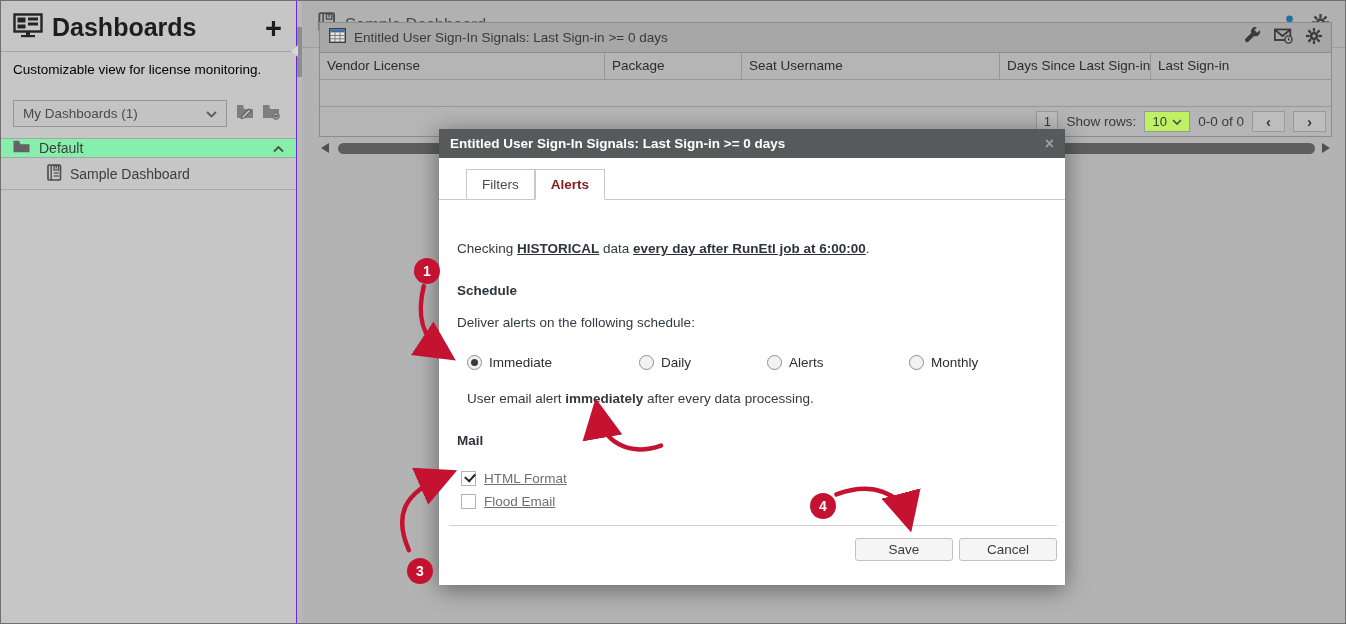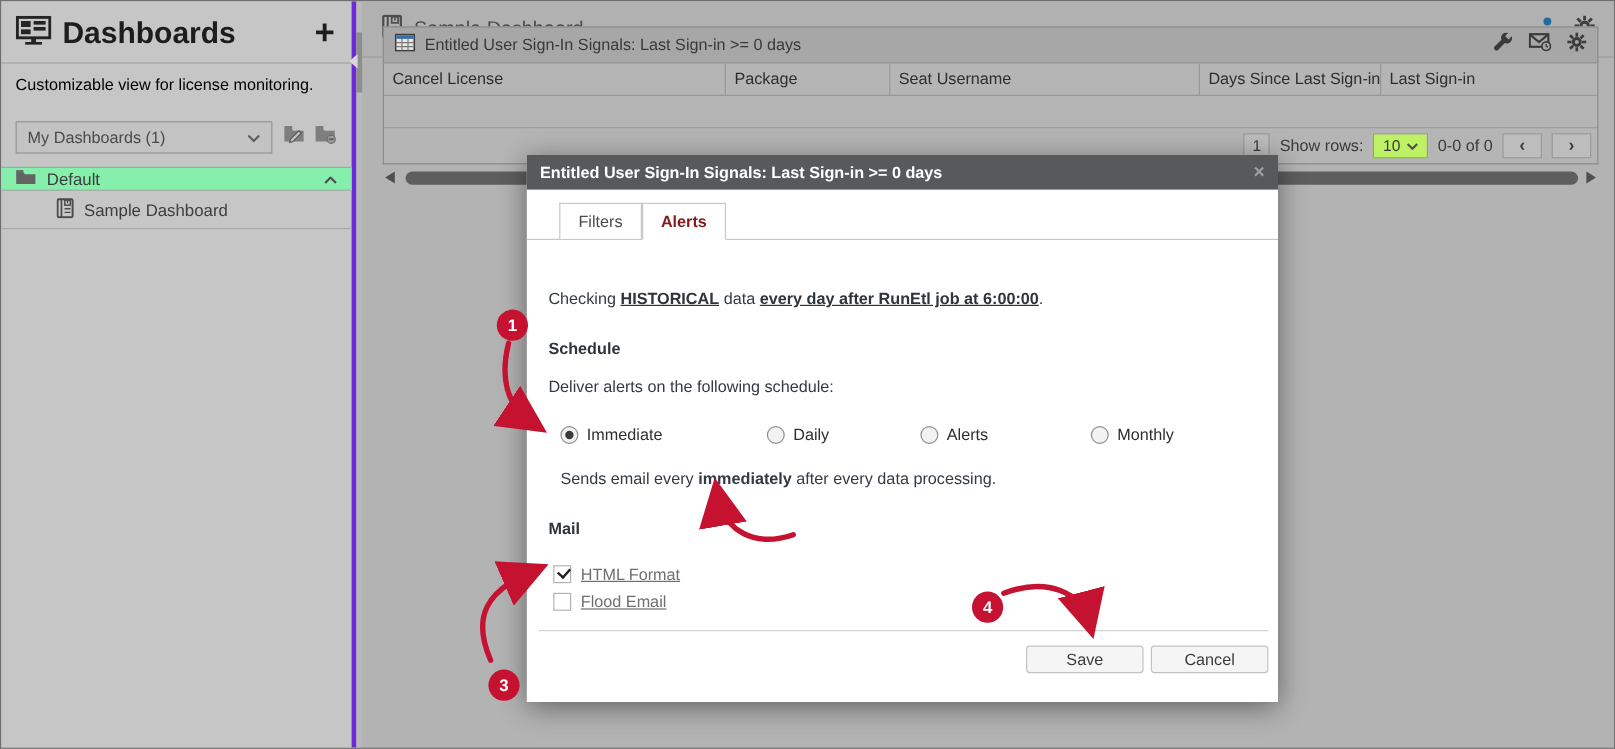--- a/index.html
+++ b/index.html
@@ -2,21 +2,21 @@
 <html><head>
 <meta charset="utf-8">
 <style>
   * { margin:0; padding:0; box-sizing:border-box; }
   body { font-family:"Liberation Sans", sans-serif; background:#8a8a8a; }
   #page { position:relative; width:1346px; height:624px; background:#b3b3b3;
           border:1px solid #6f6f6f; overflow:hidden; }
 
   
   #sidebar { position:absolute; left:0; top:0; width:296px; height:624px;
-             background:#c6c6c6; border-right:4px solid #6d28d9; }
+             background:#c6c6c6; border-right:1px solid #6d28d9; }
   .sb-title-row { display:flex; align-items:center; padding:12px 14px 9px 12px;
                   border-bottom:1px solid #a5a5a5; }
   .sb-title { font-size:25px; font-weight:bold; color:#1d1d1d; margin-left:9px; }
   .sb-plus { margin-left:auto; font-size:29px; font-weight:600; color:#1d1d1d;
              line-height:22px; cursor:default; }
   .sb-desc { padding:10px 14px 0 12px; font-size:13.5px; color:#000000; }
   .sb-dd-row { display:flex; align-items:center; margin:23px 12px 0 12px; }
   .sb-select { width:214px; height:27px; border:1px solid #969696; background:#c3c3c3;
                display:flex; align-items:center; padding:0 9px; font-size:13.5px; color:#4a4a4a; }
   .sb-select .chev { margin-left:auto; }
@@ -289,21 +289,21 @@
                 <rect x="6.9" y="12.4" width="2.2" height="3.6" transform="rotate(135 8 8)"></rect>
               </g>
               <circle cx="8" cy="8" r="4.1" fill="#3a3a3a"></circle>
               <circle cx="8" cy="8" r="1.7" fill="#a7a7a7"></circle>
             </svg>
           </span>
         </span>
       </div>
 
       <div class="w-cols">
-        <div class="w-col" style="width:285px">Cancel License</div>
+        <div class="w-col" style="width:285px">Vendor License</div>
         <div class="w-col" style="width:137px">Package</div>
         <div class="w-col" style="width:258px">Seat Username</div>
         <div class="w-col" style="width:151px">Days Since Last Sign-in</div>
         <div class="w-col" style="flex:1">Last Sign-in</div>
       </div>
       <div class="w-row-empty"></div>
       <div class="w-pag">
         <span class="pag-box">1</span>
         <span>Show rows:</span>
         <span class="pag-select">
@@ -352,21 +352,21 @@
         <span class="radio-item w3">
           <span class="radio"></span>
           <span class="radio-label">Alerts</span>
         </span>
         <span class="radio-item">
           <span class="radio"></span>
           <span class="radio-label">Monthly</span>
         </span>
       </div>
 
-      <p class="m-note"><span>Sends email every </span><b>immediately</b><span> after every data processing.</span></p>
+      <p class="m-note"><span>User email alert </span><b>immediately</b><span> after every data processing.</span></p>
 
       <div class="m-h">Mail</div>
 
       <div class="cb-group">
         <div class="cb-row">
           <span class="cb checked"></span>
           <span class="cb-label">HTML Format</span>
         </div>
         <div class="cb-row">
           <span class="cb"></span>

